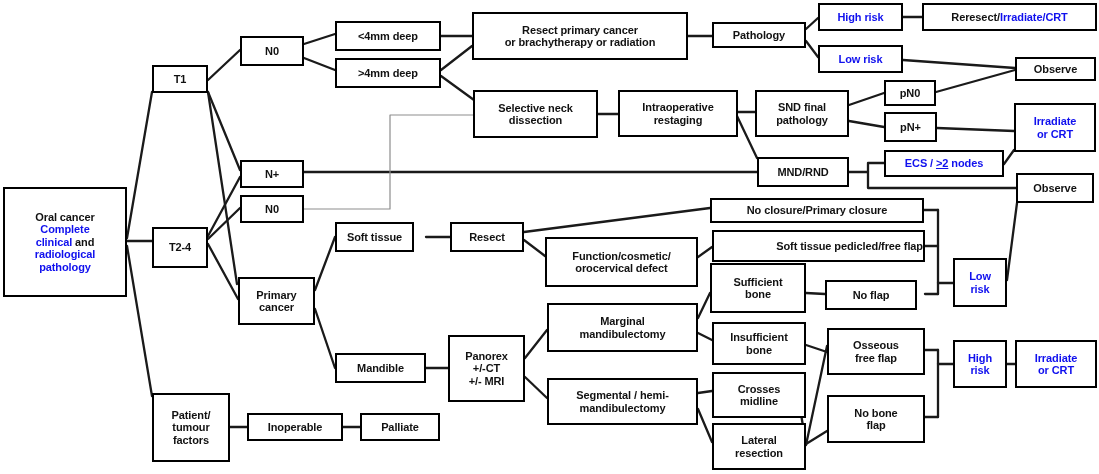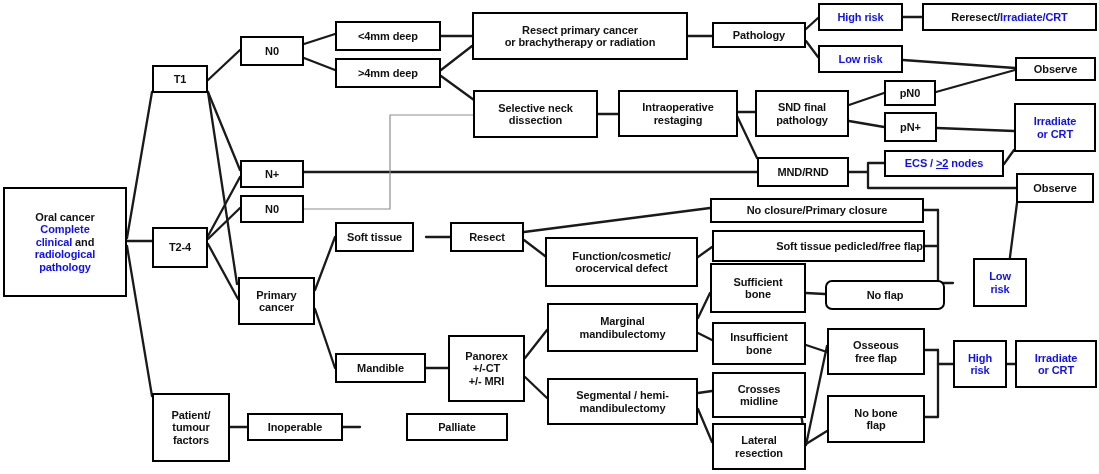--- a/index.html
+++ b/index.html
@@ -182,21 +182,21 @@
       <div class="box" style="left: 710px; top: 198px; width: 214px; height: 25px;">
         <div class="ln"><span>No closure/Primary closure</span></div>
       </div>
       <div class="box" style="left: 712px; top: 230px; width: 213px; height: 32px; align-items: flex-end;">
         <div class="ln"><span>Soft tissue pedicled/free flap</span></div>
       </div>
       <div class="box" style="left: 710px; top: 263px; width: 96px; height: 50px;">
         <div class="ln"><span>Sufficient</span></div>
         <div class="ln"><span>bone</span></div>
       </div>
-      <div class="box" style="left: 825px; top: 280px; width: 120px; height: 30px; border-radius: 7px;">
+      <div class="box" style="left: 825px; top: 280px; width: 92px; height: 30px;">
         <div class="ln"><span>No flap</span></div>
       </div>
       <div class="box" style="left: 547px; top: 303px; width: 151px; height: 49px;">
         <div class="ln"><span>Marginal</span></div>
         <div class="ln"><span>mandibulectomy</span></div>
       </div>
       <div class="box" style="left: 712px; top: 322px; width: 94px; height: 43px;">
         <div class="ln"><span>Insufficient</span></div>
         <div class="ln"><span>bone</span></div>
       </div>
@@ -221,37 +221,37 @@
         <div class="ln"><span>resection</span></div>
       </div>
       <div class="box" style="left: 335px; top: 353px; width: 91px; height: 30px;">
         <div class="ln"><span>Mandible</span></div>
       </div>
       <div class="box" style="left: 448px; top: 335px; width: 77px; height: 67px;">
         <div class="ln"><span>Panorex</span></div>
         <div class="ln"><span>+/-CT</span></div>
         <div class="ln"><span>+/- MRI</span></div>
       </div>
-      <div class="box" style="left: 953px; top: 258px; width: 54px; height: 49px; margin-left: 20px;">
+      <div class="box" style="left: 953px; top: 258px; width: 54px; height: 49px;">
         <div class="ln"><span class="blue">Low</span></div>
         <div class="ln"><span class="blue">risk</span></div>
       </div>
       <div class="box" style="left: 953px; top: 340px; width: 54px; height: 48px;">
         <div class="ln"><span class="blue">High</span></div>
         <div class="ln"><span class="blue">risk</span></div>
       </div>
       <div class="box" style="left: 1015px; top: 340px; width: 82px; height: 48px;">
         <div class="ln"><span class="blue">Irradiate</span></div>
         <div class="ln"><span class="blue">or CRT</span></div>
       </div>
       <div class="box" style="left: 152px; top: 393px; width: 78px; height: 69px;">
         <div class="ln"><span>Patient/</span></div>
         <div class="ln"><span>tumour</span></div>
         <div class="ln"><span>factors</span></div>
       </div>
       <div class="box" style="left: 247px; top: 413px; width: 96px; height: 28px;">
         <div class="ln"><span>Inoperable</span></div>
       </div>
-      <div class="box" style="left: 360px; top: 413px; width: 102px; height: 28px; margin-left: 46px;">
+      <div class="box" style="left: 360px; top: 413px; width: 80px; height: 28px;">
         <div class="ln"><span>Palliate</span></div>
       </div>
     </div>
 </div>
 
 </body></html>

